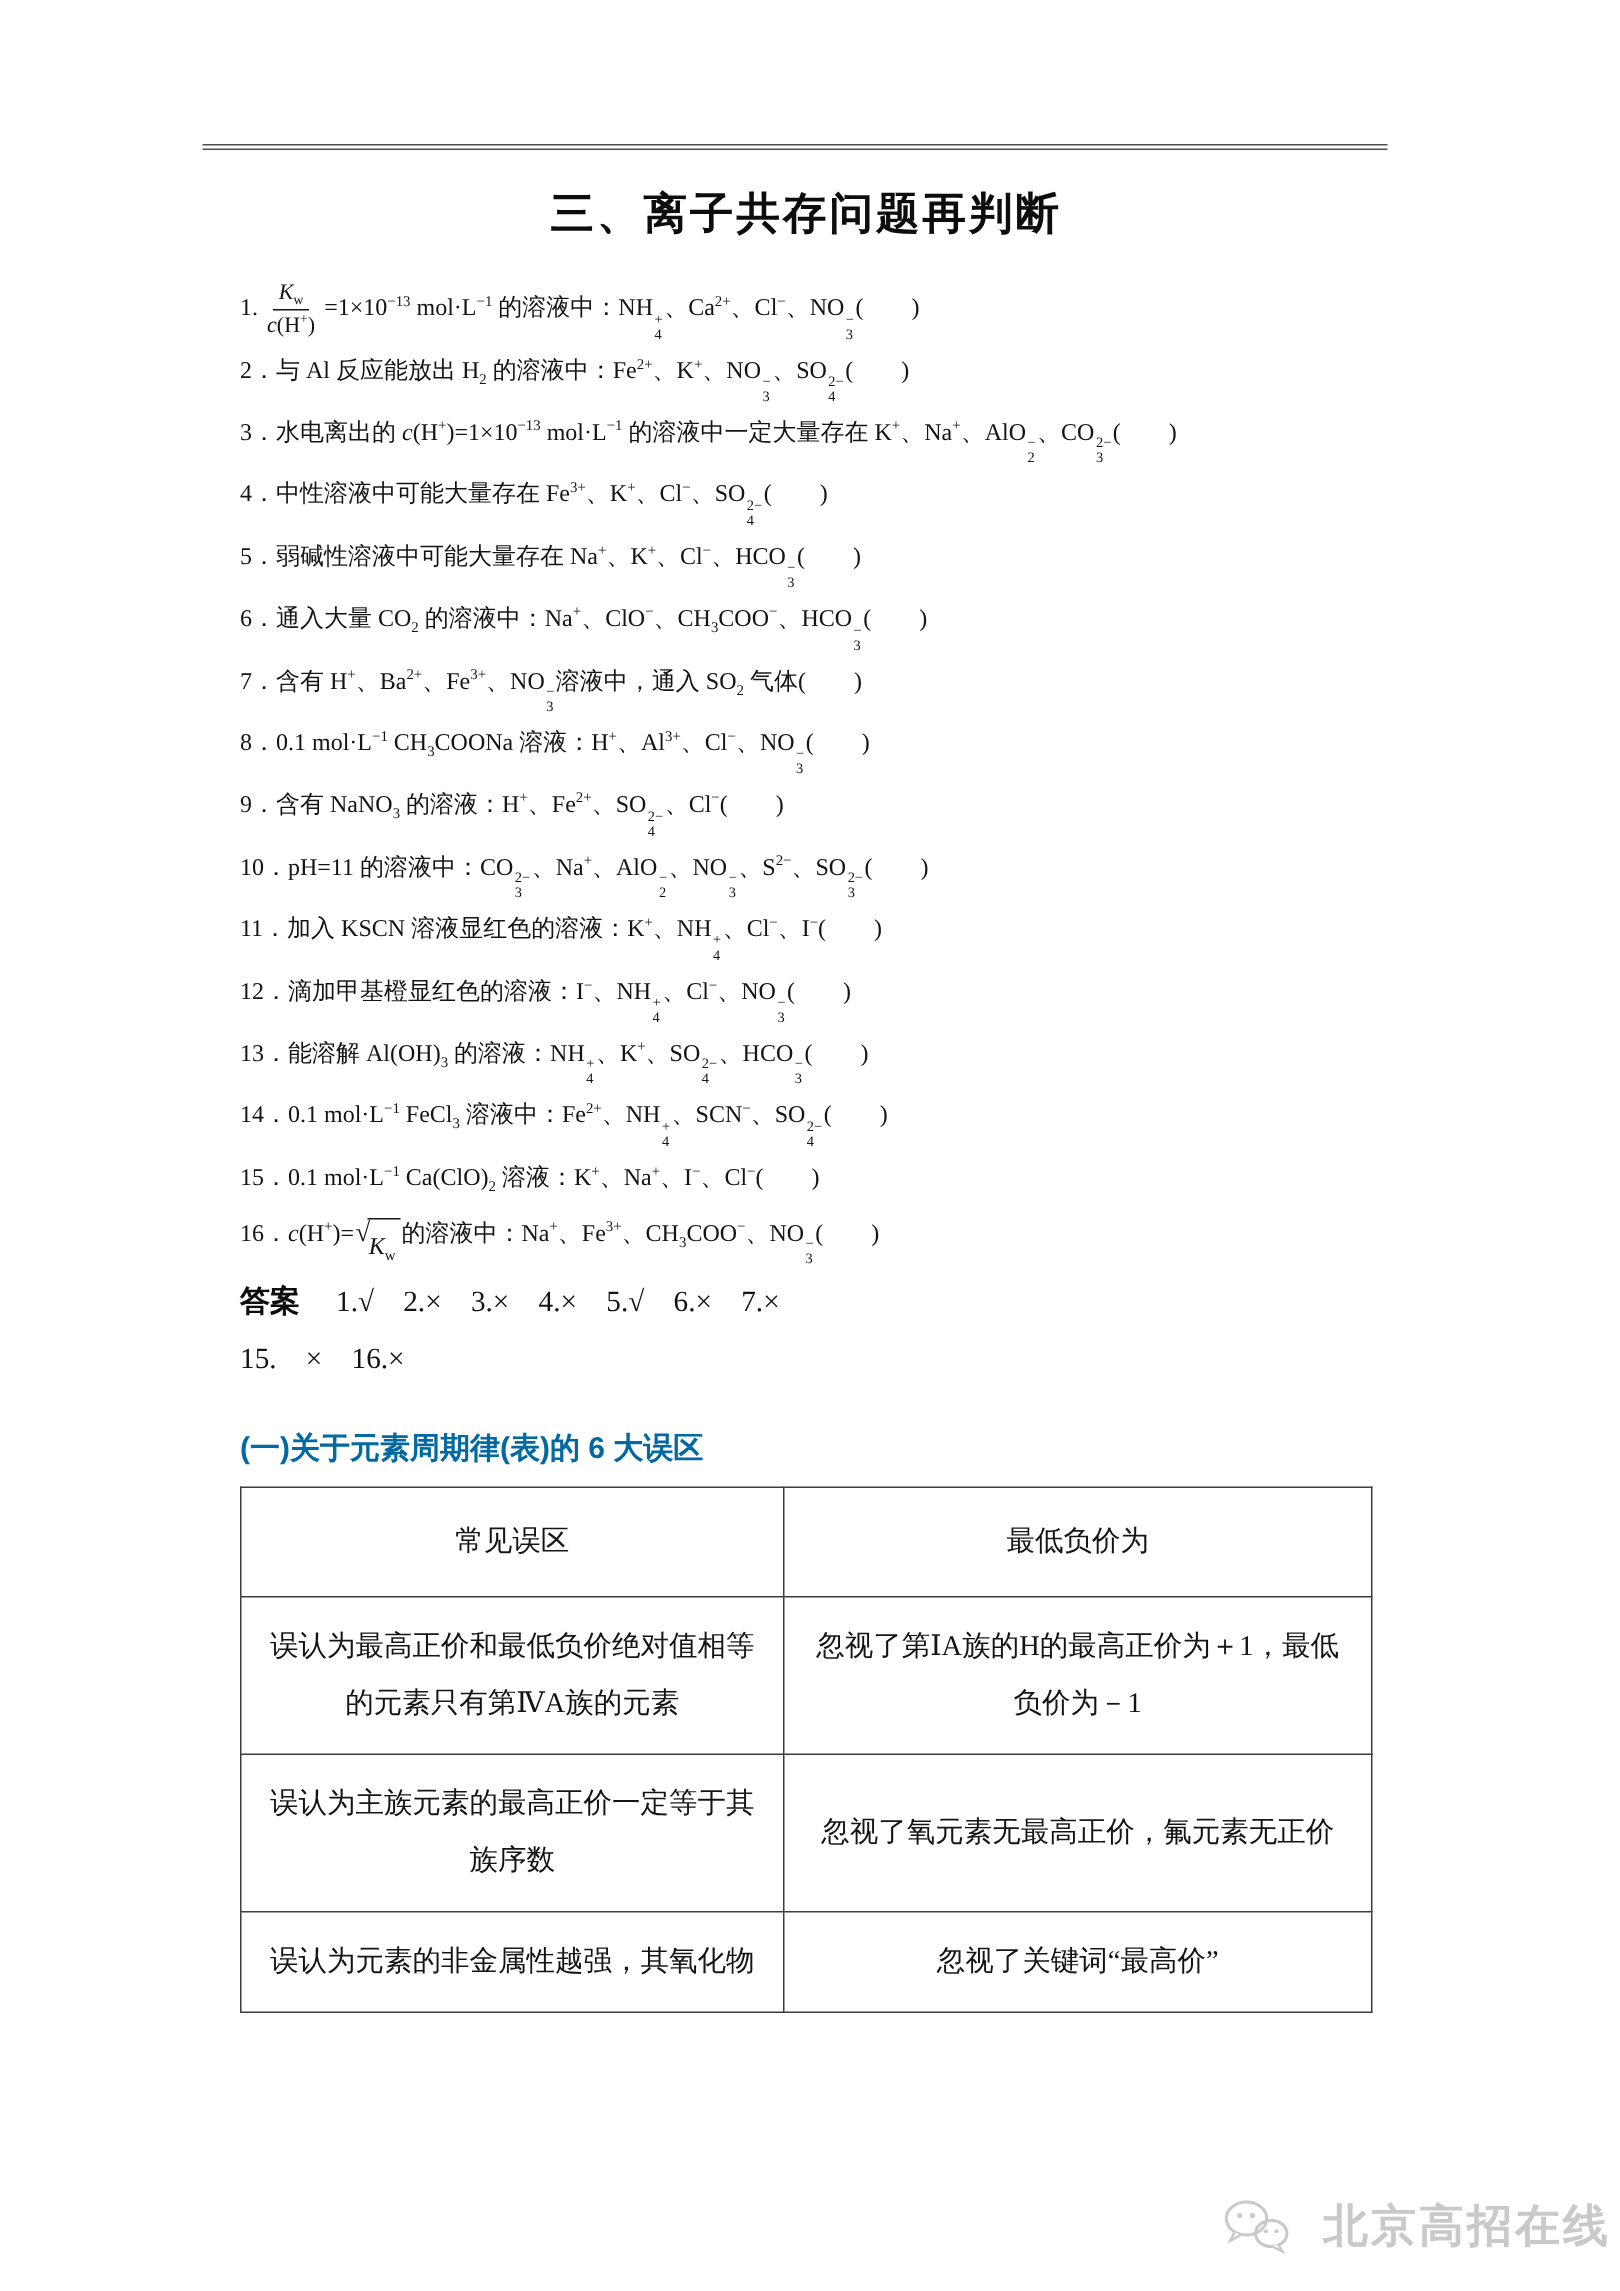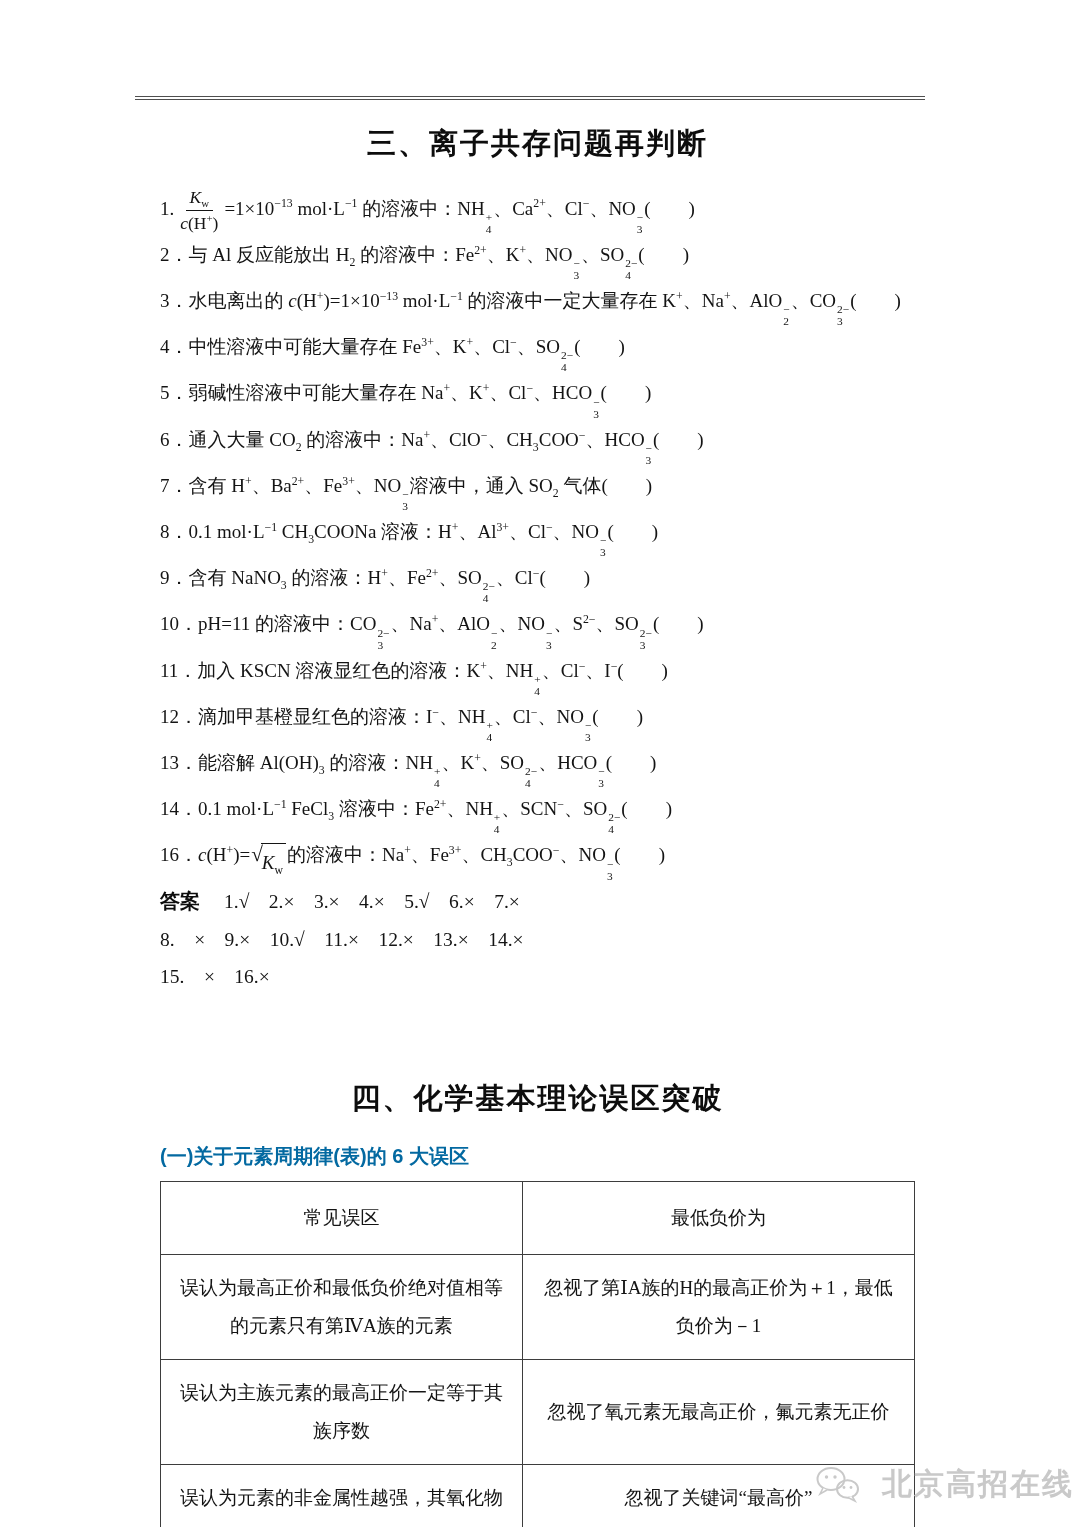--- a/index.html
+++ b/index.html
@@ -21,21 +21,21 @@
   .sec-title{
     margin:26px 0 0 0;
     text-align:center;
     font-family:"Liberation Sans","DejaVu Sans",sans-serif;
     font-weight:700;
     font-size:29px;
     line-height:34px;
     letter-spacing:2px;
     color:#0d0d0d;
   }
-  .questions{margin-top:26px;font-size:19px;}
+  .questions{margin-top:26px;font-size:16px;}
   .q{line-height:37px;text-align:justify;}
   .q sup,.answers sup{font-size:0.62em;line-height:0;vertical-align:super;}
   .q sub{font-size:0.62em;line-height:0;vertical-align:sub;}
   .q i{font-style:italic;}
   
   .stk{
     display:inline-flex;flex-direction:column;align-items:flex-start;
     font-size:0.6em;line-height:1.05;vertical-align:-0.55em;margin:0 1px;
   }
   .stk .tp,.stk .bt{display:block;}
@@ -180,38 +180,37 @@
             <span class="tp">−</span>
             <span class="bt">3</span>
           </span>(　　)</div>
         <div class="q">14．0.1 mol·L<sup>−1</sup> FeCl<sub>3</sub> 溶液中：Fe<sup>2+</sup>、NH<span class="stk">
             <span class="tp">+</span>
             <span class="bt">4</span>
           </span>、SCN<sup>−</sup>、SO<span class="stk">
             <span class="tp">2−</span>
             <span class="bt">4</span>
           </span>(　　)</div>
+        <div class="q">15．0.1 mol·L<sup>−1</sup> Ca(ClO)<sub>2</sub> 溶液：K<sup>+</sup>、Na<sup>+</sup>、I<sup>−</sup>、Cl<sup>−</sup>(　　)</div>
         <div class="q">16．<i>c</i>(H<sup>+</sup>)=<span class="sqrt">
             <span class="rad">√</span>
             <span class="bar"><i>K</i><sub>w</sub></span>
           </span>的溶液中：Na<sup>+</sup>、Fe<sup>3+</sup>、CH<sub>3</sub>COO<sup>−</sup>、NO<span class="stk">
             <span class="tp">−</span>
             <span class="bt">3</span>
           </span>(　　)</div>
       </div>
 
     <div class="answers">
       <div class="ans-line">
         <span class="ans-label">答案</span><span>1.√　2.×　3.×　4.×　5.√　6.×　7.×</span>
       </div>
-      <div class="ans-line">8.　×　9.×　10.√　11.×　12.×　13.×　14.×</div>
       <div class="ans-line">15.　×　16.×</div>
     </div>
 
-    <h1 class="sec-title sec2">四、化学基本理论误区突破</h1>
 
     <div class="subtitle">(一)关于元素周期律(表)的 6 大误区</div>
 
     <table class="mis">
       <colgroup>
           <col style="width:48%">
           <col style="width:52%">
         </colgroup>
       <thead>
         <tr>

